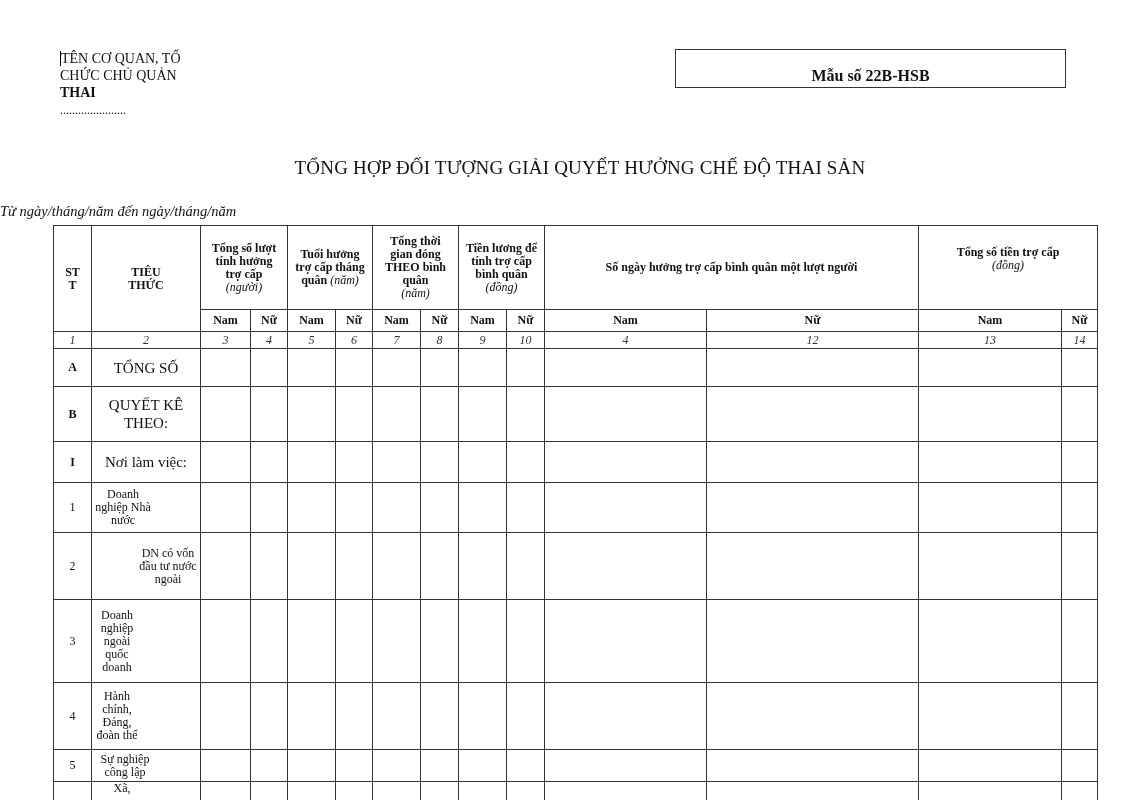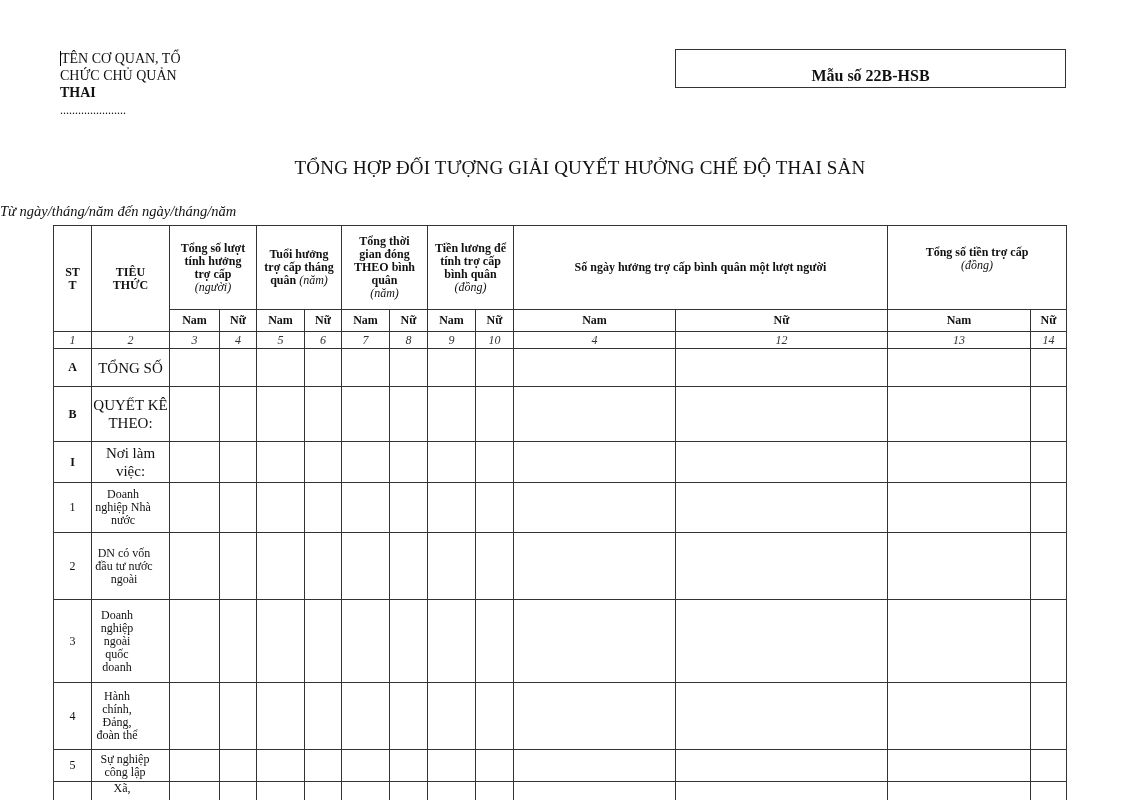--- a/index.html
+++ b/index.html
@@ -194,21 +194,21 @@
         <td></td>
         <td></td>
         <td></td>
         <td></td>
         <td></td>
         <td></td>
   </tr>
   <tr style="height:67px">
     <td class="stt">2</td>
     <td class="label">
-          <div style="width:64px;">DN có vốn đầu tư nước ngoài</div>
+          <div style="width:64px;margin-left:44px;">DN có vốn đầu tư nước ngoài</div>
         </td>
     <td></td>
         <td></td>
         <td></td>
         <td></td>
         <td></td>
         <td></td>
         <td></td>
         <td></td>
         <td></td>

